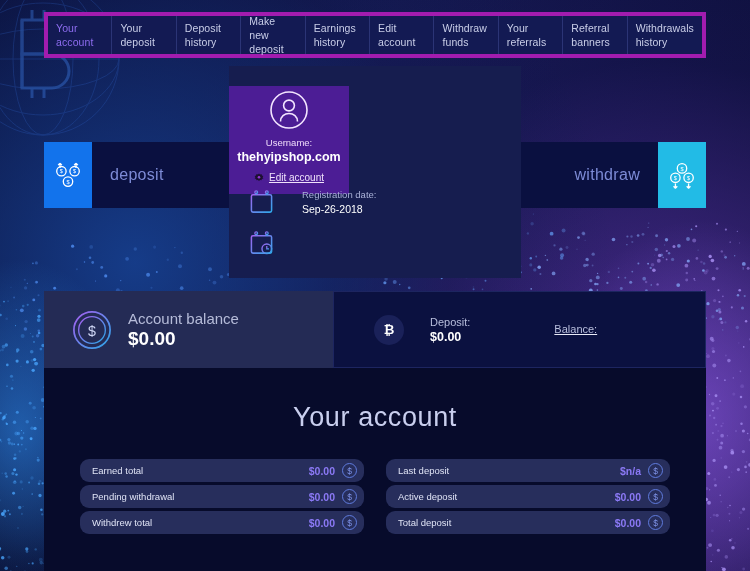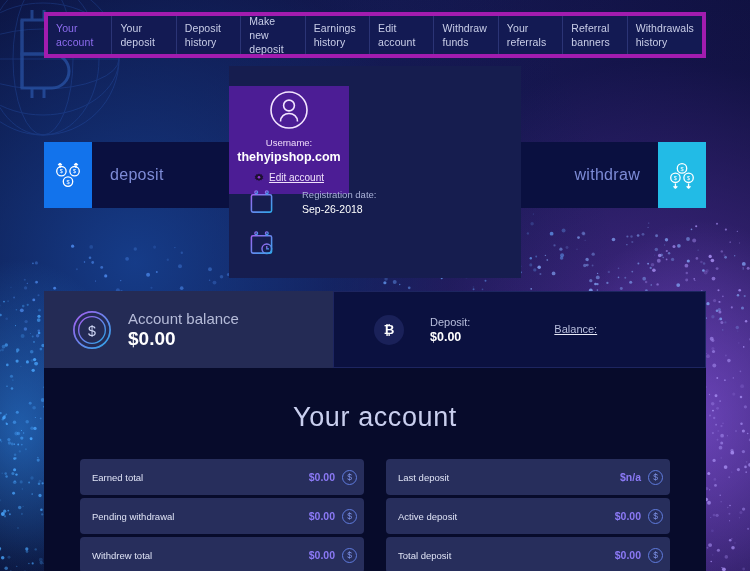--- a/index.html
+++ b/index.html
@@ -143,25 +143,25 @@
     text-align: center; font-size: 27px; font-weight: 300;
     color: #c9cfee; letter-spacing: .6px;
     margin-top: 34px;
   }
   .tables {
     display: flex; gap: 22px;
     padding: 0 36px; margin-top: 26px;
   }
   .tbl { flex: 1; }
   .row {
-    height: 36px; margin-bottom: 3px;
+    height: 23px; margin-bottom: 3px;
     background: #272e5c;
     display: flex; align-items: center;
     padding: 0 7px 0 12px;
-    border-radius: 4px;
+    border-radius: 9px;
   }
   .row .name { font-size: 9.5px; color: #dfe3f5; flex: 1; }
   .row .amt { font-size: 10.5px; font-weight: bold; color: #8b79f5; margin-right: 7px; }
   .coin {
     width: 15px; height: 15px; border-radius: 50%;
     border: 1px solid #5f7bdd;
     color: #7f93e8; font-size: 8.5px;
     display: flex; align-items: center; justify-content: center;
     flex: 0 0 15px;
   }

